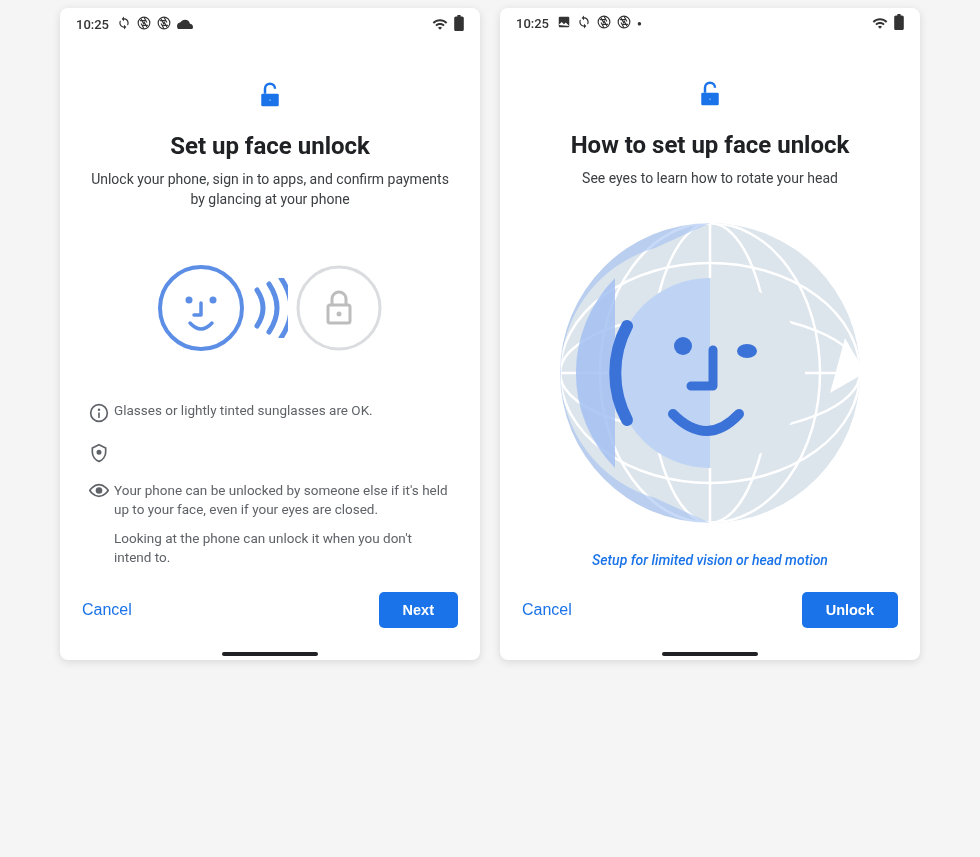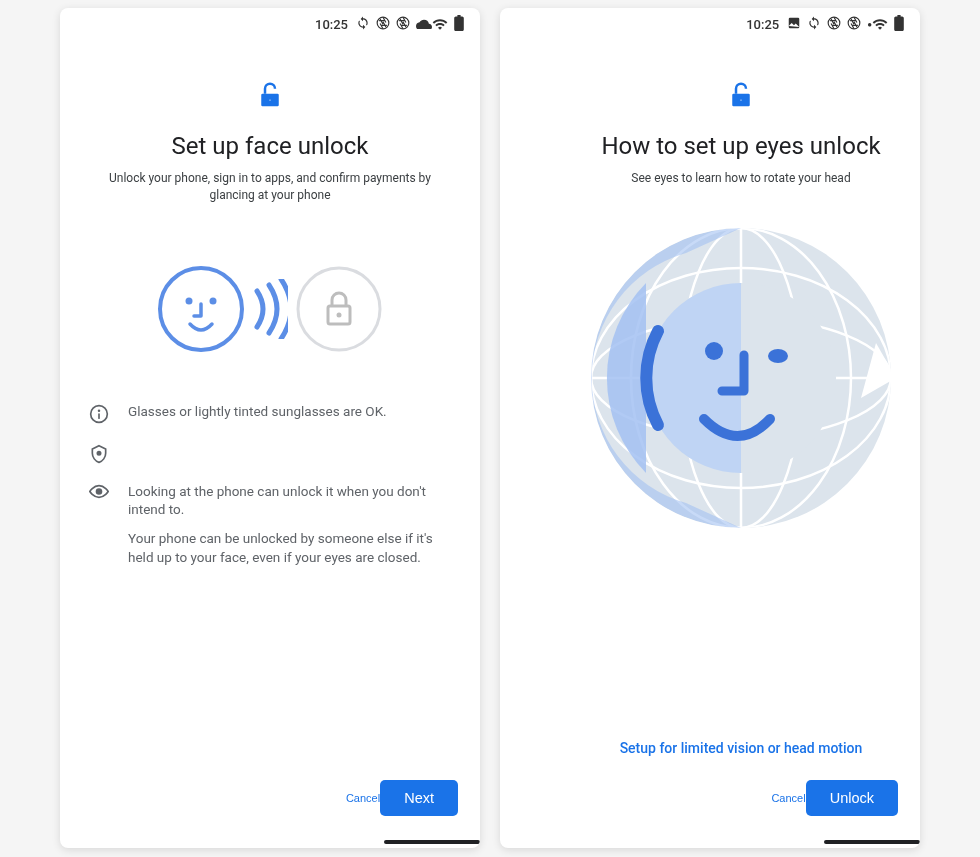--- a/index.html
+++ b/index.html
@@ -8,29 +8,28 @@
     font-family: -apple-system, BlinkMacSystemFont, "Segoe UI", Roboto, Helvetica, Arial, sans-serif;
     width: 980px;
     height: 857px;
     display: flex;
     gap: 20px;
     padding: 8px 40px;
     justify-content: center;
   }
   .phone {
     width: 420px;
-    height: 840px;
+    height: 652px;
     background: #fff;
     border-radius: 8px;
     box-shadow: 0 2px 8px rgba(0,0,0,0.12);
     display: flex;
     flex-direction: column;
     position: relative;
     overflow: hidden;
-    align-items: flex-end;
   }
   .status-bar {
     height: 32px;
     display: flex;
     align-items: center;
     justify-content: space-between;
     padding: 0 16px;
     font-size: 13px;
     color: #333;
     font-weight: 500;
@@ -41,50 +40,50 @@
   .content {
     flex: 1;
     display: flex;
     flex-direction: column;
     padding: 40px 24px 0 24px;
     align-items: center;
   }
   .unlock-icon { margin-bottom: 18px; }
   .title {
     font-size: 24px;
-    font-weight: 400;
+    font-weight: 700;
     color: #202124;
     text-align: center;
     margin-bottom: 10px;
   }
   .subtitle {
-    font-size: 12px;
+    font-size: 14px;
     color: #3c4043;
     text-align: center;
     line-height: 1.4;
     padding: 0 4px;
-    margin-bottom: 20px;
+    margin-bottom: 14px;
   }
   .illustration {
     display: flex;
     align-items: center;
     justify-content: center;
     margin: 40px 0 48px 0;
     gap: 6px;
   }
   .info-list {
     width: 100%;
     display: flex;
     flex-direction: column;
     gap: 18px;
     padding: 0 4px;
   }
   .info-row {
     display: flex;
-    gap: 18px;
+    gap: 4px;
     align-items: flex-start;
   }
   .info-icon {
     width: 22px;
     flex-shrink: 0;
     display: flex;
     justify-content: center;
     padding-top: 2px;
   }
   .info-text {
@@ -95,31 +94,31 @@
   .info-text p { margin-bottom: 10px; }
   .info-text p:last-child { margin-bottom: 0; }
   .footer {
     display: flex;
     justify-content: space-between;
     align-items: center;
     padding: 16px 22px 20px 22px;
   }
   .text-btn {
     color: #1a73e8;
-    font-size: 11px;
+    font-size: 16px;
     font-weight: 500;
     background: none;
     border: none;
     cursor: pointer;
   }
   .primary-btn {
     background: #1a73e8;
     color: #fff;
     font-size: 14.5px;
-    font-weight: 400;
+    font-weight: 700;
     border: none;
     border-radius: 5px;
     padding: 10px 24px;
     cursor: pointer;
   }
   .nav-bar {
     height: 12px;
     display: flex;
     justify-content: center;
     align-items: center;
@@ -131,20 +130,21 @@
     border-radius: 2px;
   }
   .accessibility-link {
     color: #1a73e8;
     font-size: 14px;
     font-weight: 500;
     text-align: center;
     margin-top: auto;
     margin-bottom: 8px;
     cursor: pointer;
+    font-style: italic;
   }
   .globe-wrap {
     margin-top: 16px;
     margin-bottom: 20px;
   }
 </style>
 </head>
 <body>
 
 <div class="phone">
@@ -242,22 +242,22 @@
         </div>
       </div>
       <div class="info-row">
         <div class="info-icon">
           <svg width="20" height="15" viewBox="0 0 24 18" fill="none" stroke="#5f6368" stroke-width="2">
               <path d="M1 9s4-7 11-7 11 7 11 7-4 7-11 7S1 9 1 9z"></path>
               <circle cx="12" cy="9" r="3" fill="#5f6368"></circle>
             </svg>
         </div>
         <div class="info-text">
+          <p>Your phone can be unlocked by someone else if it's held up to your face, even if your eyes are closed.</p>
           <p>Looking at the phone can unlock it when you don't intend to.</p>
-          <p>Your phone can be unlocked by someone else if it's held up to your face, even if your eyes are closed.</p>
         </div>
       </div>
     </div>
   </div>
 
   <div class="footer">
     <button class="text-btn">Cancel</button>
     <button class="primary-btn">Next</button>
   </div>
 
@@ -312,21 +312,21 @@
   </div>
 
   <div class="content">
     <div class="unlock-icon">
       <svg width="30" height="30" viewBox="0 0 24 24" fill="none" stroke="#1a73e8" stroke-width="2">
           <rect x="5" y="11" width="14" height="10" rx="1" fill="#1a73e8" stroke="none"></rect>
           <path d="M8 11V7a4 4 0 018 0" stroke="#1a73e8"></path>
           <circle cx="12" cy="16" r="1.5" fill="#fff"></circle>
         </svg>
     </div>
-    <h1 class="title">How to set up eyes unlock</h1>
+    <h1 class="title">How to set up face unlock</h1>
     <p class="subtitle">See eyes to learn how to rotate your head</p>
 
     <div class="globe-wrap">
       <svg width="310" height="310" viewBox="0 0 310 310">
         <defs>
             <clipPath id="gc">
               <circle cx="155" cy="155" r="150"></circle>
             </clipPath>
           </defs>
         <circle cx="155" cy="155" r="150" fill="#dce4ec"></circle>

